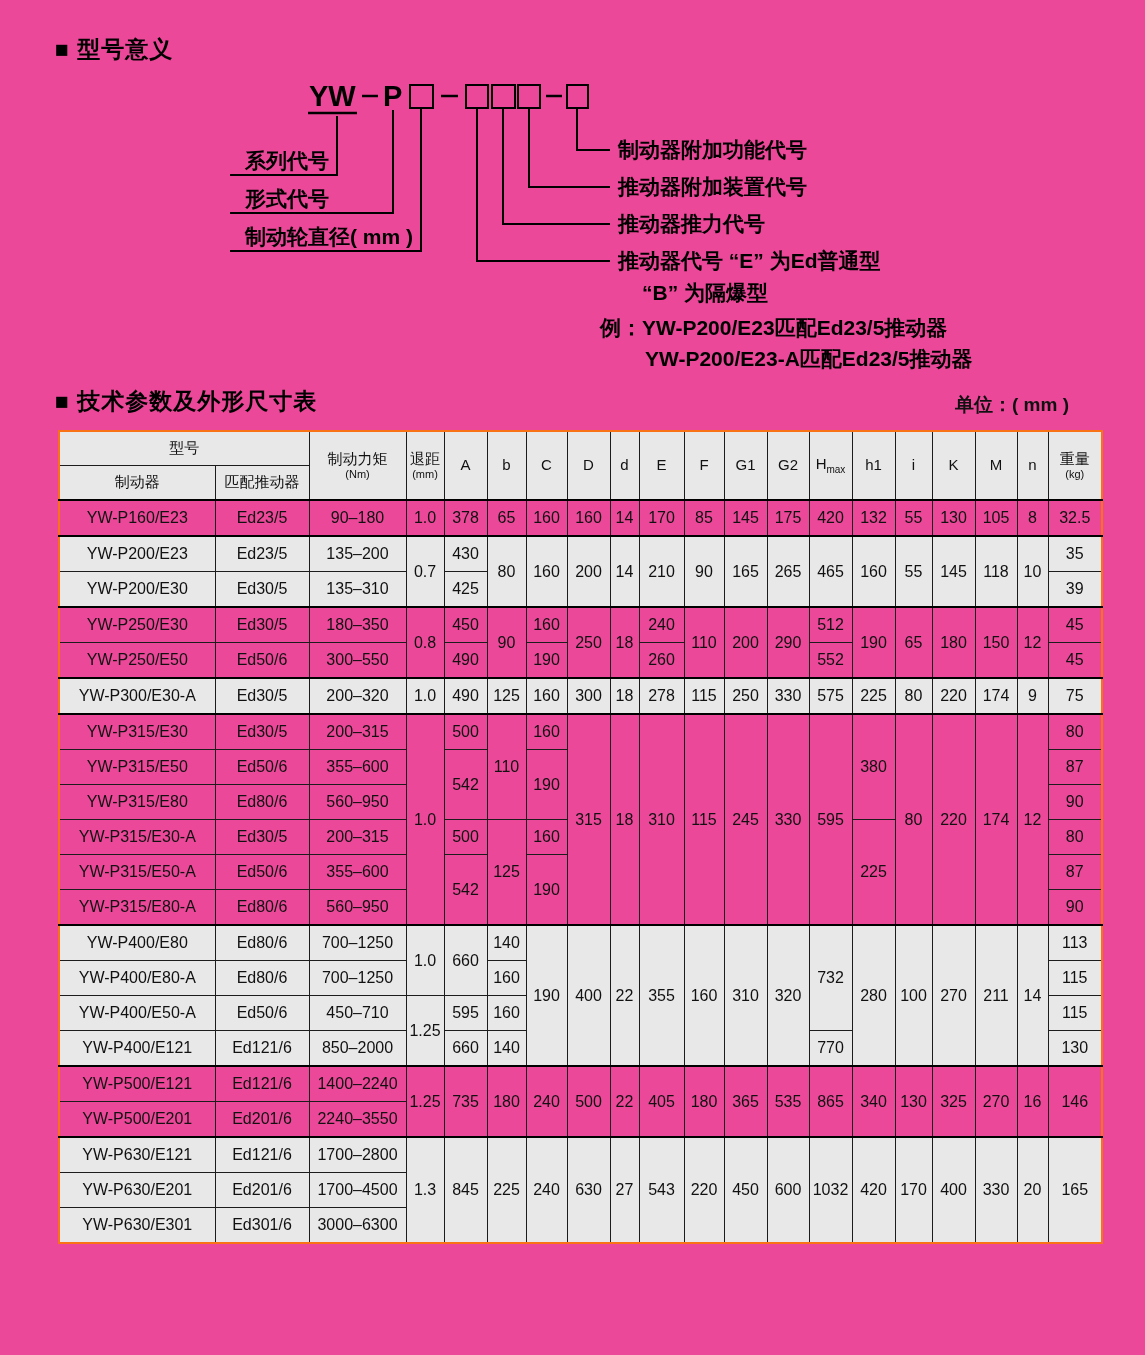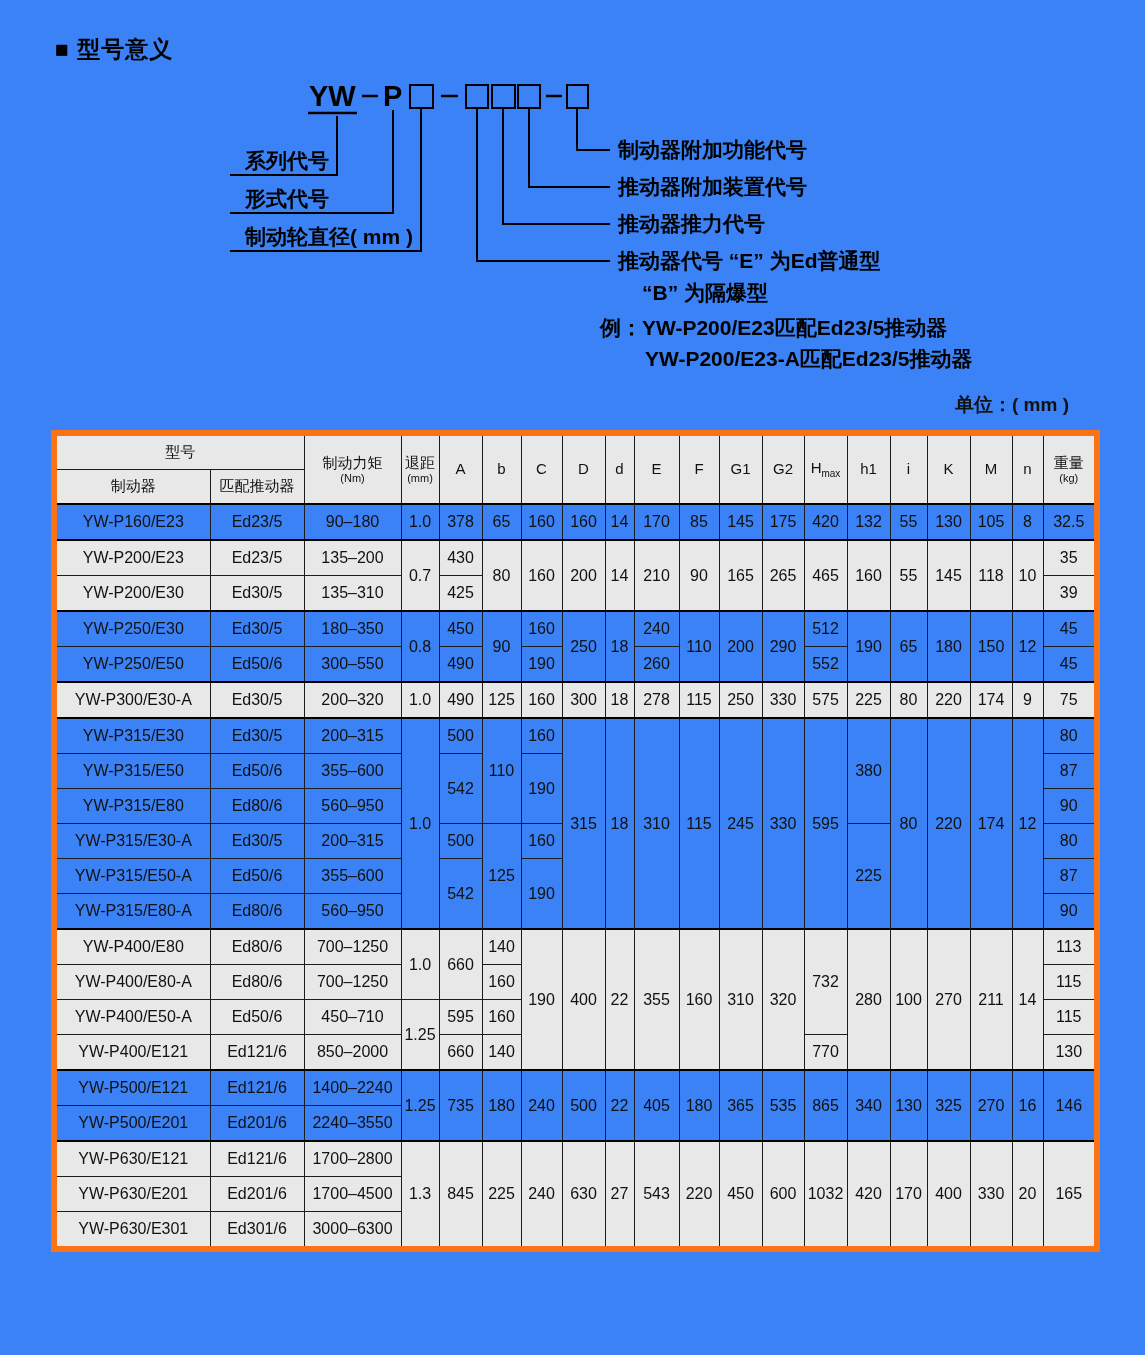--- a/index.html
+++ b/index.html
@@ -1,34 +1,34 @@
 <!DOCTYPE html>
 <html><head>
 <meta charset="utf-8">
 <style>
   html,body { margin:0; padding:0; background:#ffffff; }
   .page {
-    position:relative; width:1145px; height:1355px; background:#3b82f6;
+    position:relative; width:1145px; height:1355px; background:#ec4899;
     font-family:"Liberation Sans","DejaVu Sans",sans-serif; color:#111;
     overflow:hidden;
   }
   .sec-title {
     position:absolute; font-size:23px; font-weight:bold; color:#000;
     letter-spacing:1px; white-space:nowrap;
   }
   #title-model { left:55px; top:34px; }
   #title-table { left:55px; top:386px; }
   .unit-label { position:absolute; left:920px; top:392px; font-size:19px; font-weight:600; white-space:nowrap;margin-left:35px; }
   svg text { fill:#000; }
   .code-text { font-size:29px; font-weight:bold; }
   .dg-label { font-size:21px; font-weight:600; }
   table.spec {
-    position:absolute; left:51px; top:430px; width:1043px;
+    position:absolute; left:58px; top:430px; width:1043px;
     border-collapse:collapse; table-layout:fixed;
-    border:6px solid #f97316;
+    border:2px solid #f97316;
   }
   table.spec th, table.spec td {
     border:1px solid #1c1c1c; text-align:center; vertical-align:middle;
     padding:0; font-weight:normal; color:#111;
     overflow:hidden; white-space:nowrap;
   }
   table.spec thead th { background:#e8e8e8; font-size:15px; height:33px; line-height:1.1; }
   table.spec thead sub { font-size:10px;margin-top:48px; }
   table.spec tbody td { height:34px; font-size:16px; }
   table.spec td.shaded { background:#e8e8e8; }
@@ -75,20 +75,21 @@
     <text class="dg-label" x="618" y="157">制动器附加功能代号</text>
     <text class="dg-label" x="618" y="194">推动器附加装置代号</text>
     <text class="dg-label" x="618" y="231">推动器推力代号</text>
     <text class="dg-label" x="618" y="268">推动器代号 “E” 为Ed普通型</text>
     <text class="dg-label" x="642" y="300">“B” 为隔爆型</text>
 
     <text class="dg-label" x="600" y="335">例：YW-P200/E23匹配Ed23/5推动器</text>
     <text class="dg-label" x="645" y="366">YW-P200/E23-A匹配Ed23/5推动器</text>
   </svg>
 
+  <div id="title-table" class="sec-title">■ 技术参数及外形尺寸表</div>
   <div class="unit-label">单位：( mm )</div>
 
   <table class="spec">
     <colgroup>
         <col style="width: 156px;">
         <col style="width: 94px;">
         <col style="width: 97px;">
         <col style="width: 38px;">
         <col style="width: 43px;">
         <col style="width: 39px;">

